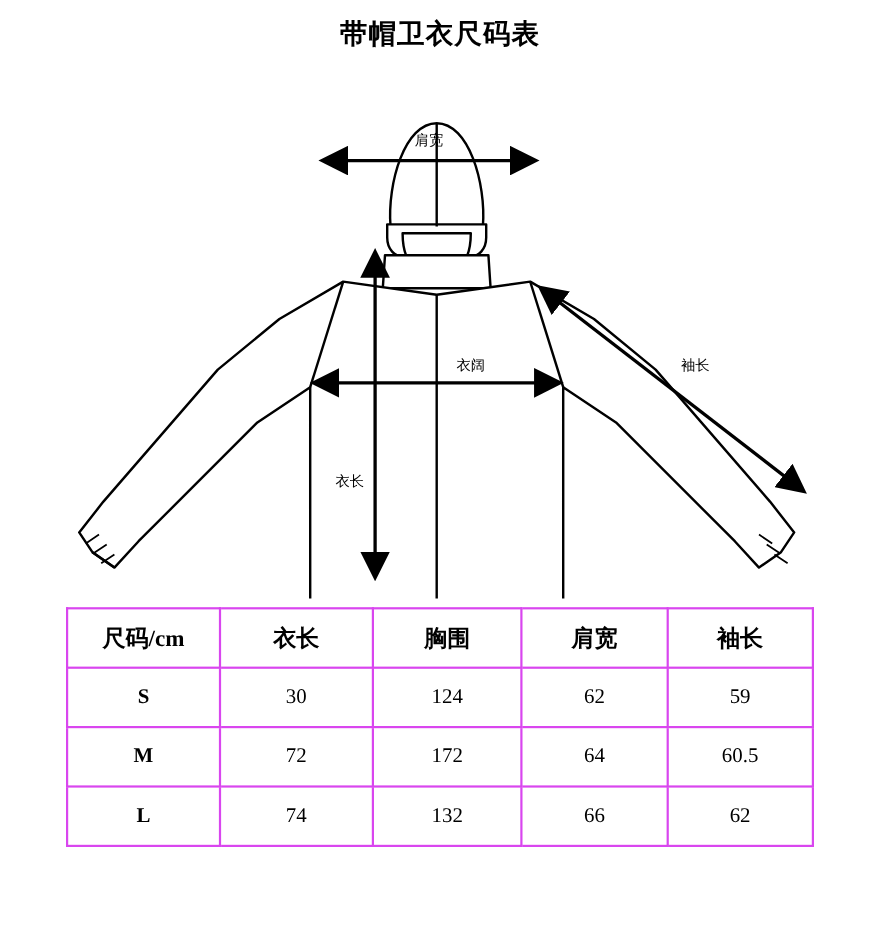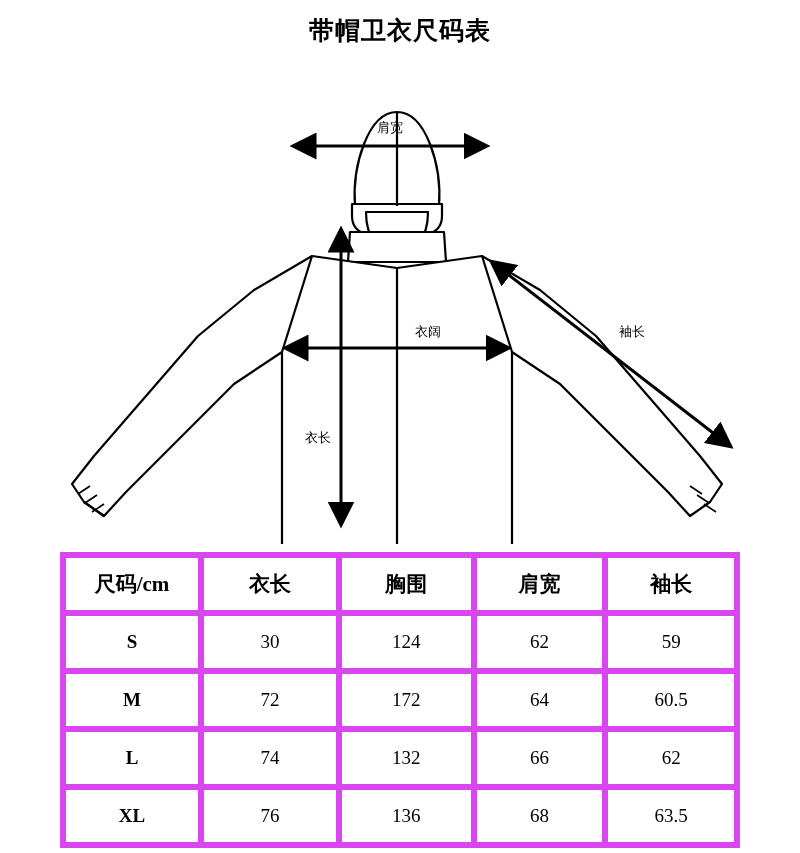--- a/index.html
+++ b/index.html
@@ -43,21 +43,21 @@
   }
   .size-table {
     position: absolute;
     top: 552px;
     left: 60px;
     width: 680px;
     border-collapse: collapse;
     table-layout: fixed;
   }
   .size-table td, .size-table th {
-    border: 6px solid #d946ef;
+    border: 2px solid #d946ef;
     height: 50px;
     text-align: center;
     vertical-align: middle;
     font-size: 19px;
     font-family: "Liberation Serif", serif;
   }
   .size-table thead th {
     font-weight: bold;
     font-size: 21px;
   }
@@ -195,24 +195,17 @@
         <td>64</td>
         <td>60.5</td>
       </tr>
       <tr>
         <td class="rowhead">L</td>
         <td>74</td>
         <td>132</td>
         <td>66</td>
         <td>62</td>
       </tr>
-      <tr>
-        <td class="rowhead">XL</td>
-        <td>76</td>
-        <td>136</td>
-        <td>68</td>
-        <td>63.5</td>
-      </tr>
     </tbody>
   </table>
 
 
 </div>
 
 </body></html>

